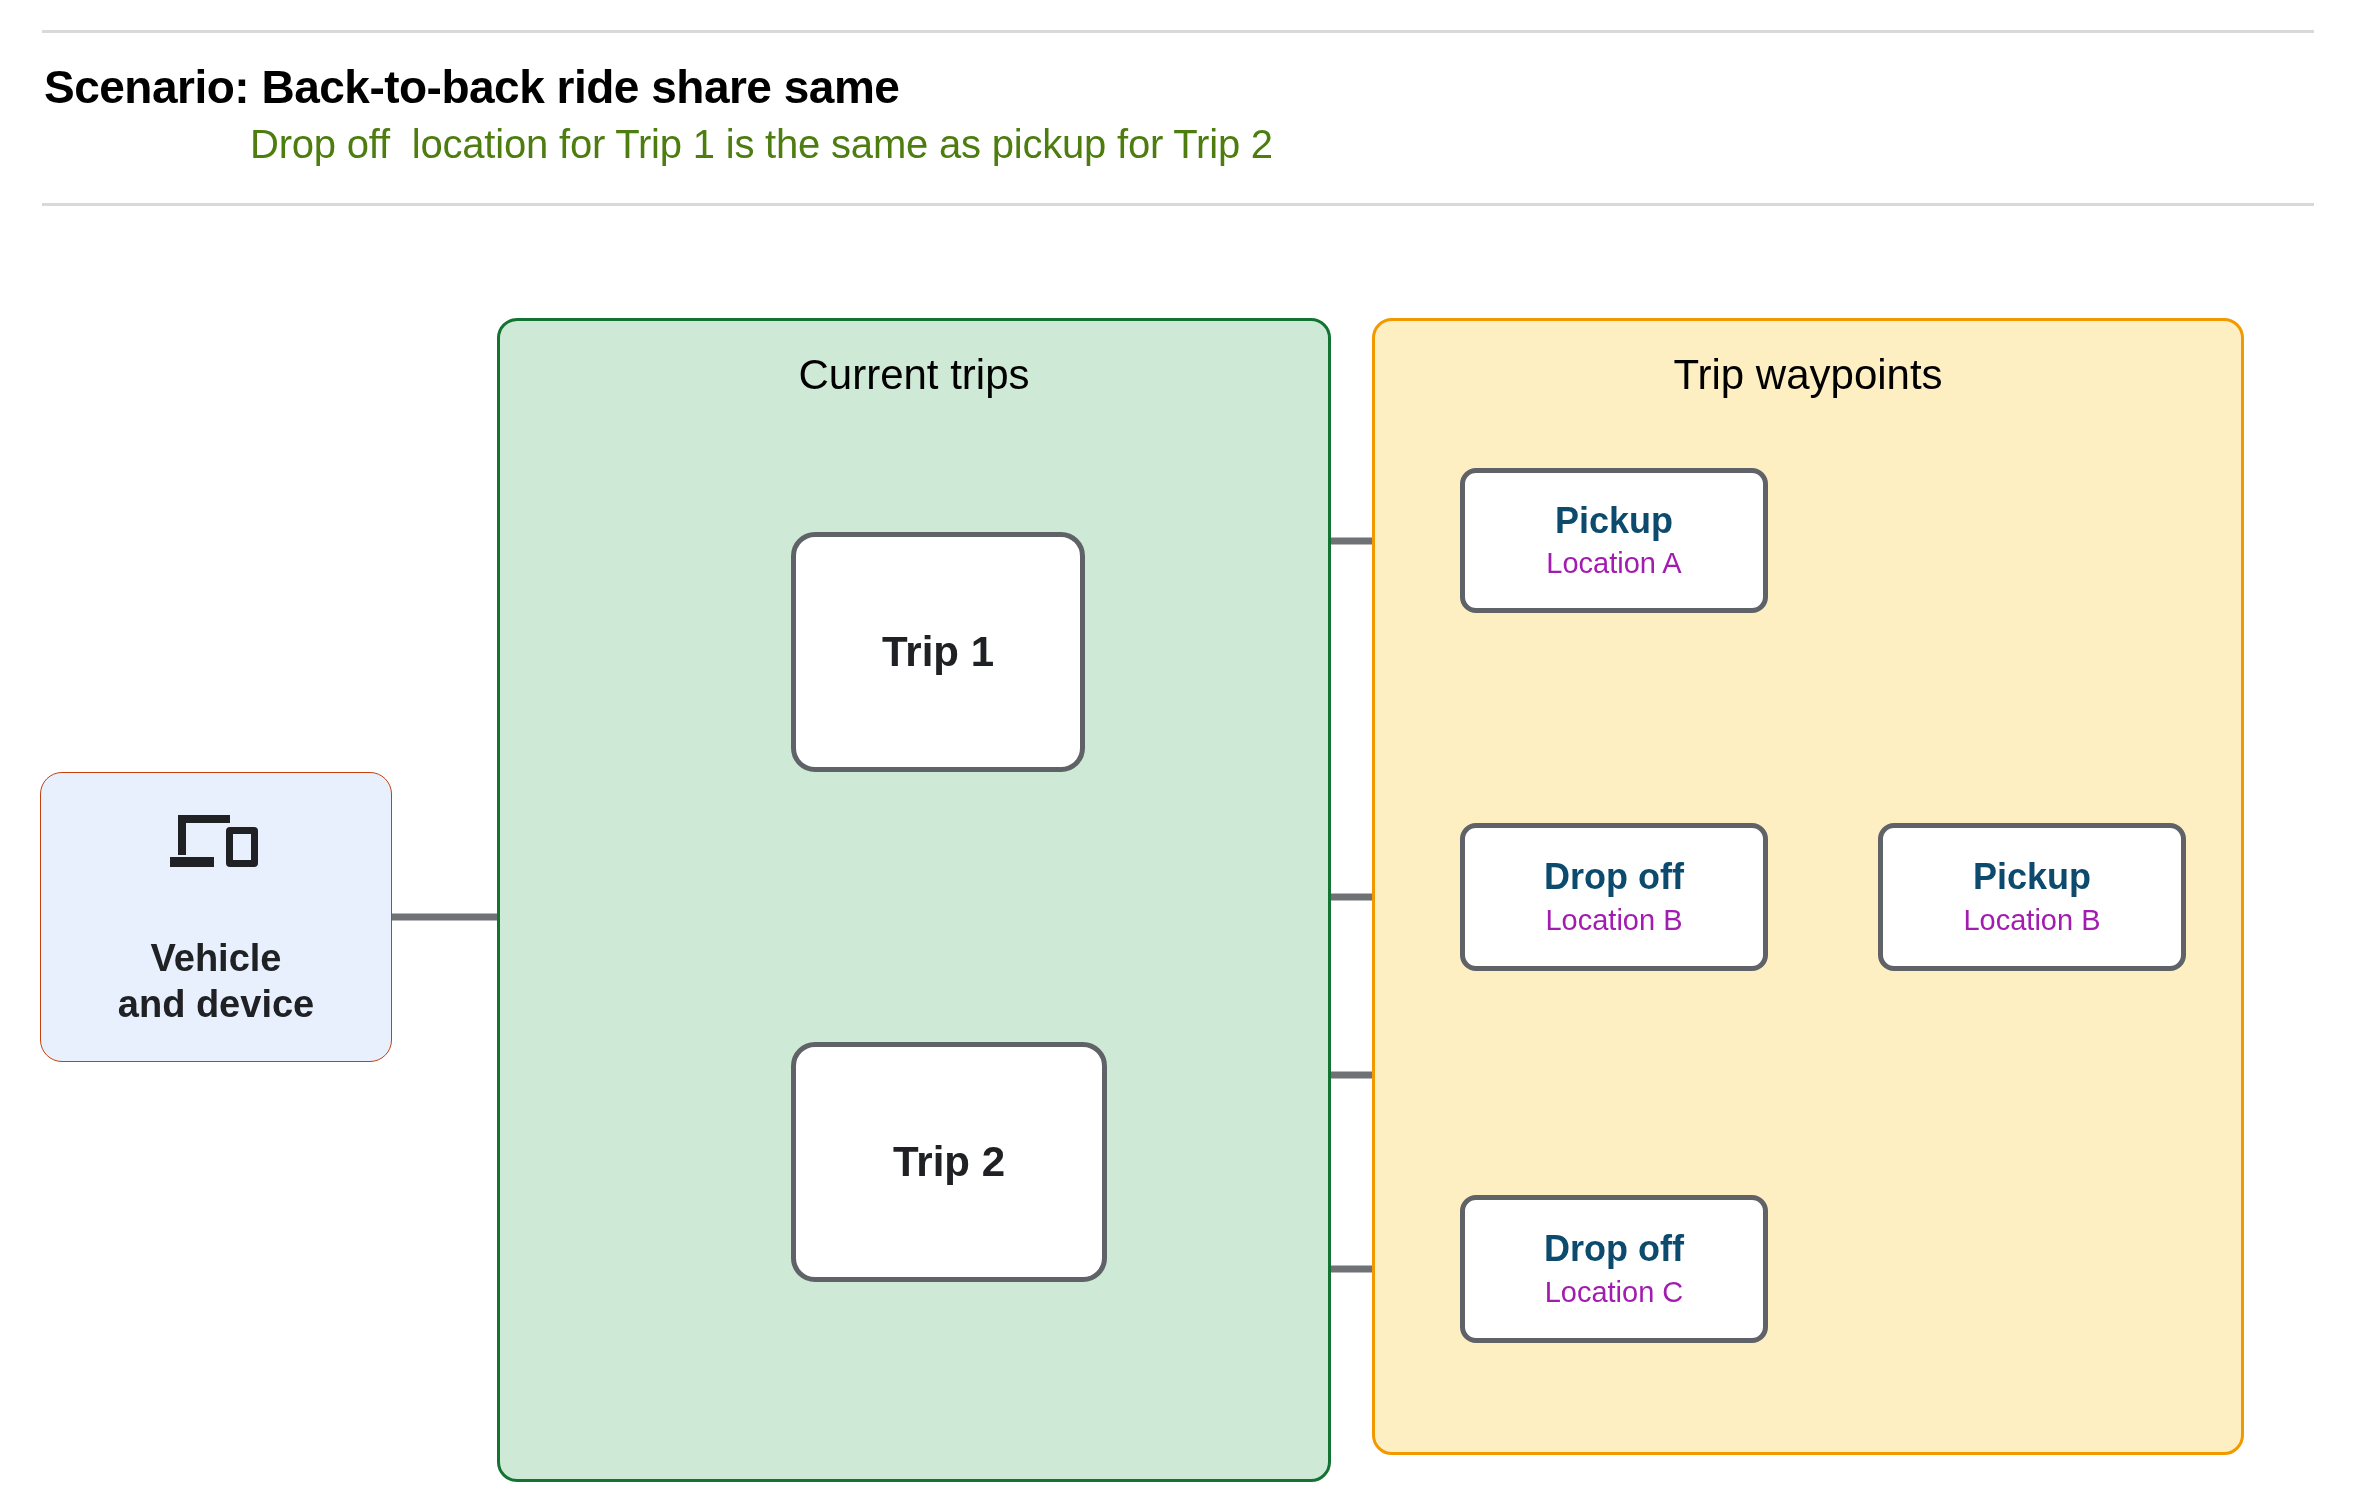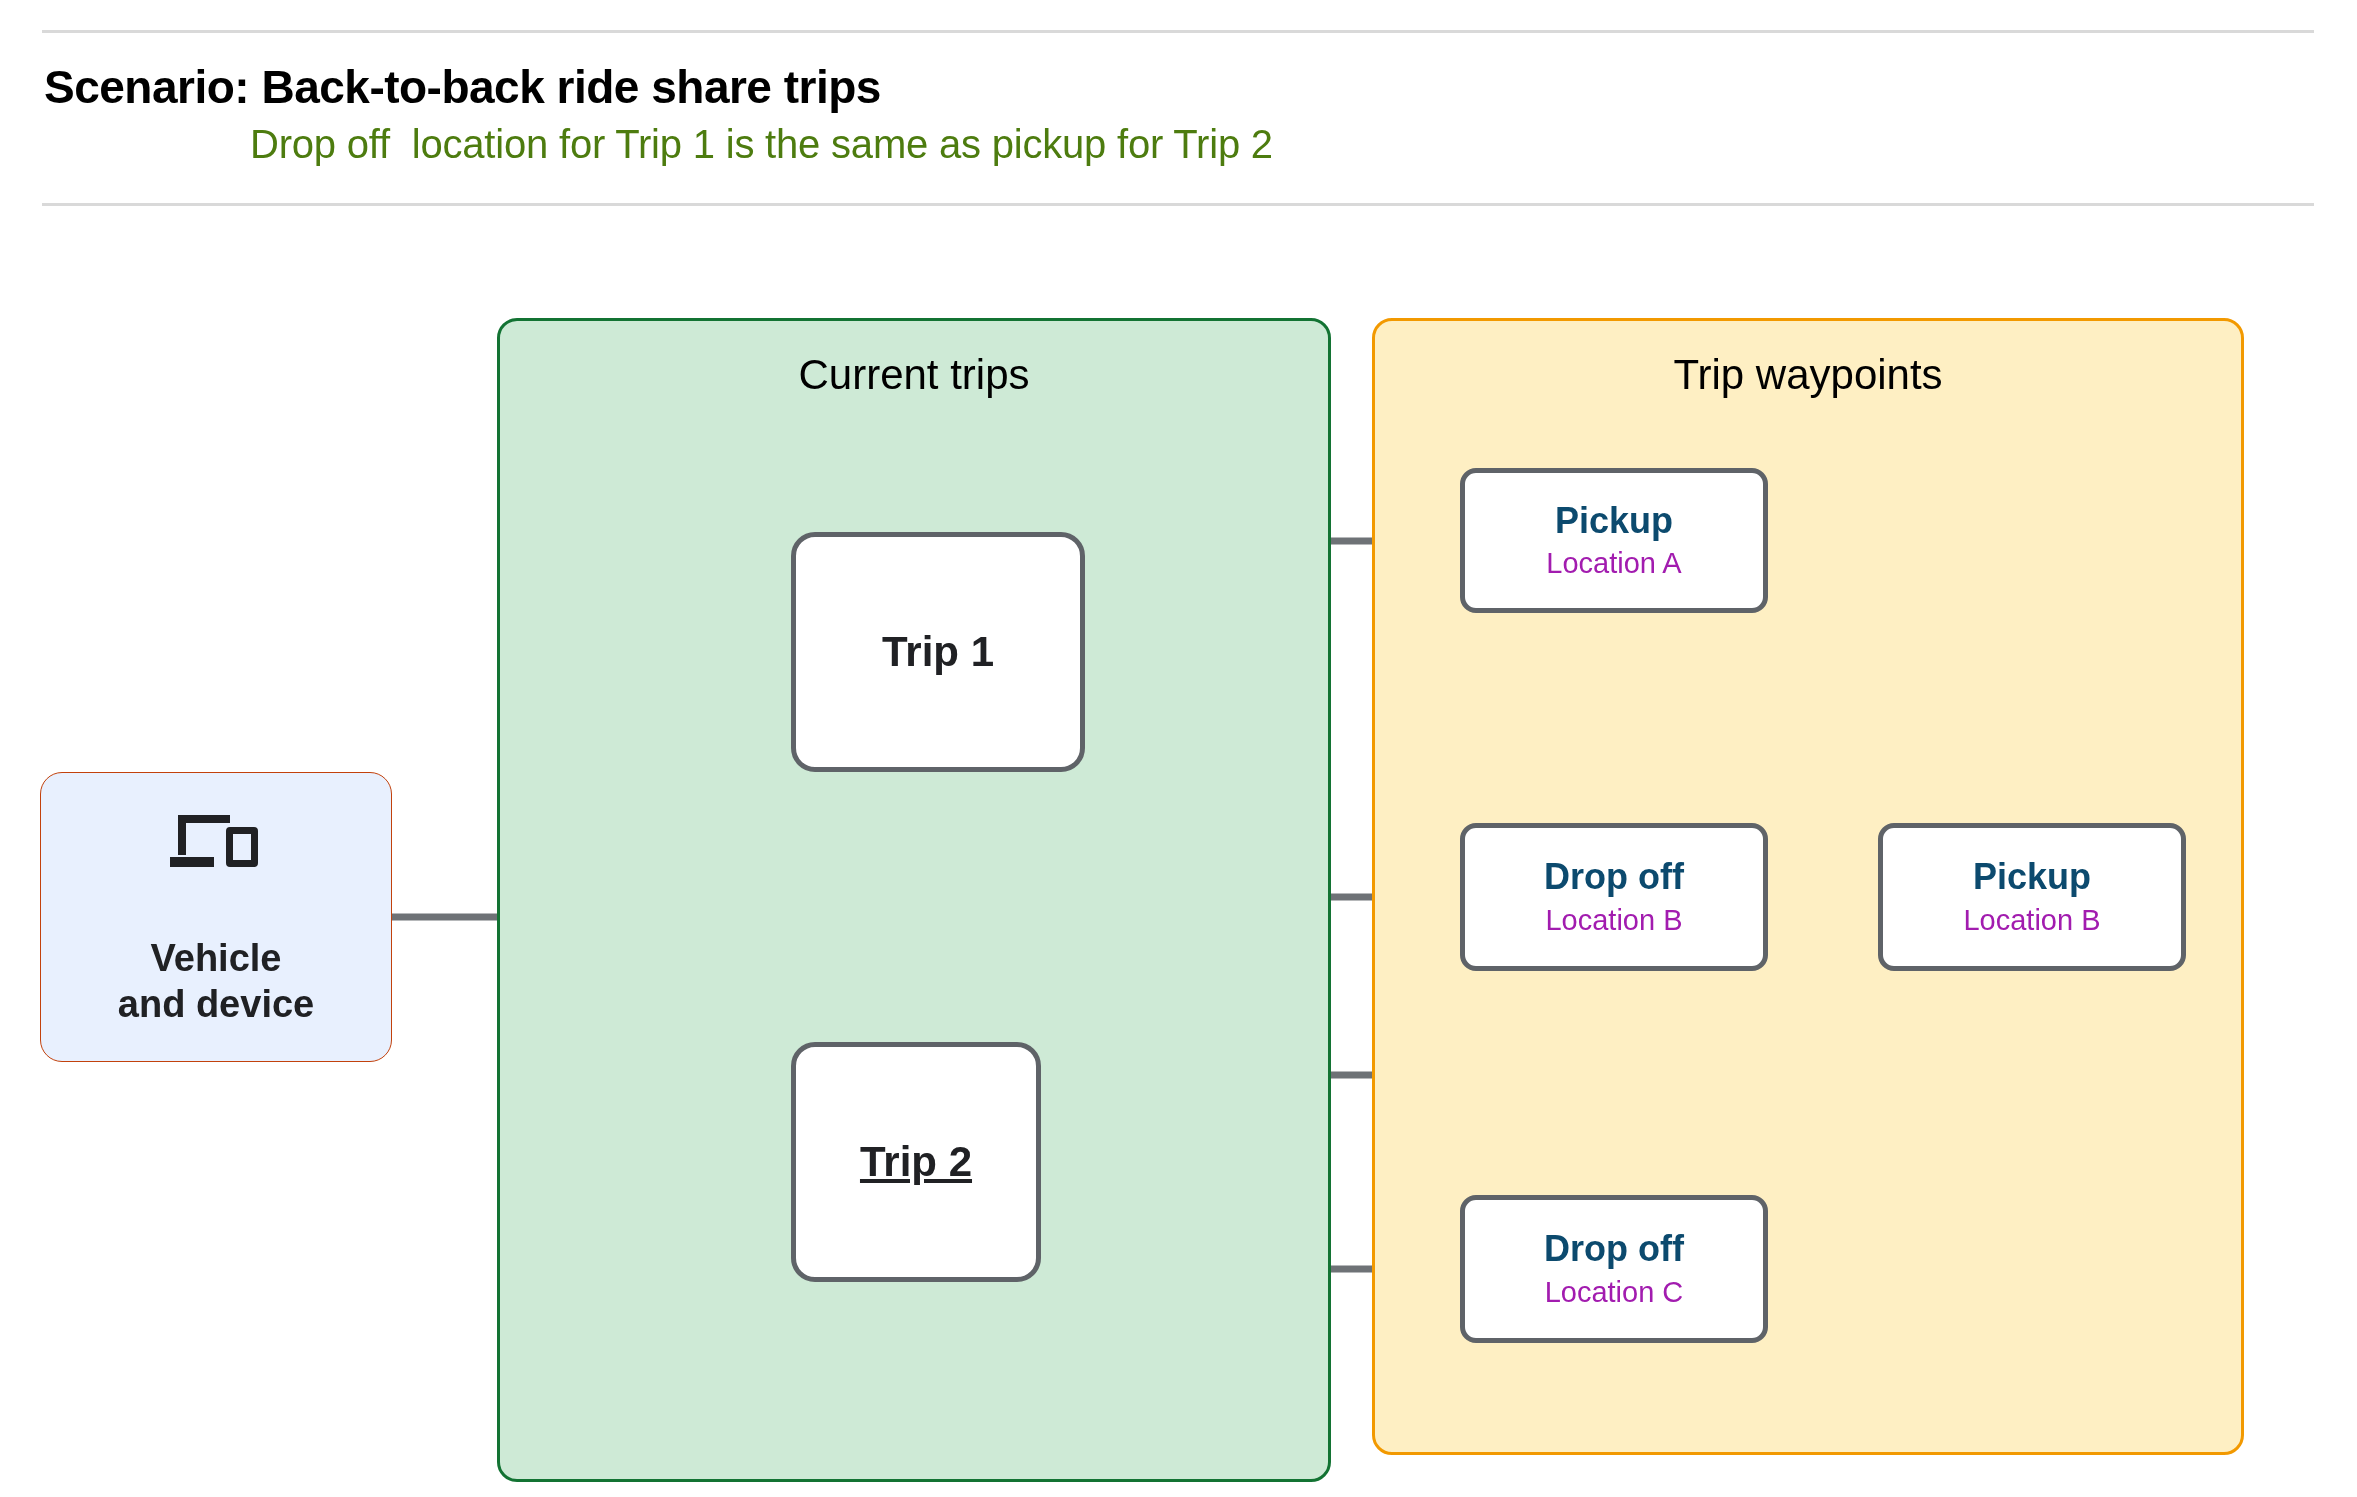--- a/index.html
+++ b/index.html
@@ -143,21 +143,21 @@
     border-radius: 24px;
     margin-left: 12px;
   }
   .trip-label {
     font-size: 42px;
     font-weight: bold;
     color: #202124;
     white-space: pre;
   }
   #trip-1-node { left: 779px; top: 532px; width: 294px; height: 240px; }
-  #trip-2-node { left: 779px; top: 1042px; width: 250px; height: 240px; text-decoration: underline; }
+  #trip-2-node { left: 779px; top: 1042px; width: 316px; height: 240px; }
 
   .waypoint-node {
     background: #ffffff;
     border: 5px solid #5f6368;
     border-radius: 16px;
   }
   .waypoint-title {
     font-size: 36px;
     font-weight: bold;
     color: #0c4a6e;
@@ -175,21 +175,21 @@
   #wp-pickup-a  { left: 1460px; top: 468px;  width: 308px; height: 145px; }
   #wp-dropoff-b { left: 1460px; top: 823px;  width: 308px; height: 148px; }
   #wp-pickup-b  { left: 1878px; top: 823px;  width: 308px; height: 148px; }
   #wp-dropoff-c { left: 1460px; top: 1195px; width: 308px; height: 148px; }
 </style>
 </head>
 <body>
 
 <div id="header-band">
   <div id="header-rule-top"></div>
-  <div id="scenario-title">Scenario: Back-to-back ride share trips</div>
+  <div id="scenario-title">Scenario: Back-to-back ride share same</div>
   <div id="scenario-subtitle">Drop off  location for Trip 1 is the same as pickup for Trip 2</div>
   <div id="header-rule-bottom"></div>
 </div>
 
 <div id="diagram">
 
   <svg id="connector-layer" width="2357" height="1497" viewBox="0 0 2357 1497" style="position:absolute; left:0; top:0;">
     <g fill="none" stroke="#6e7276" stroke-width="7" stroke-linecap="butt" stroke-linejoin="miter">
 
       <path d="M 392 917 L 570 917"></path>

